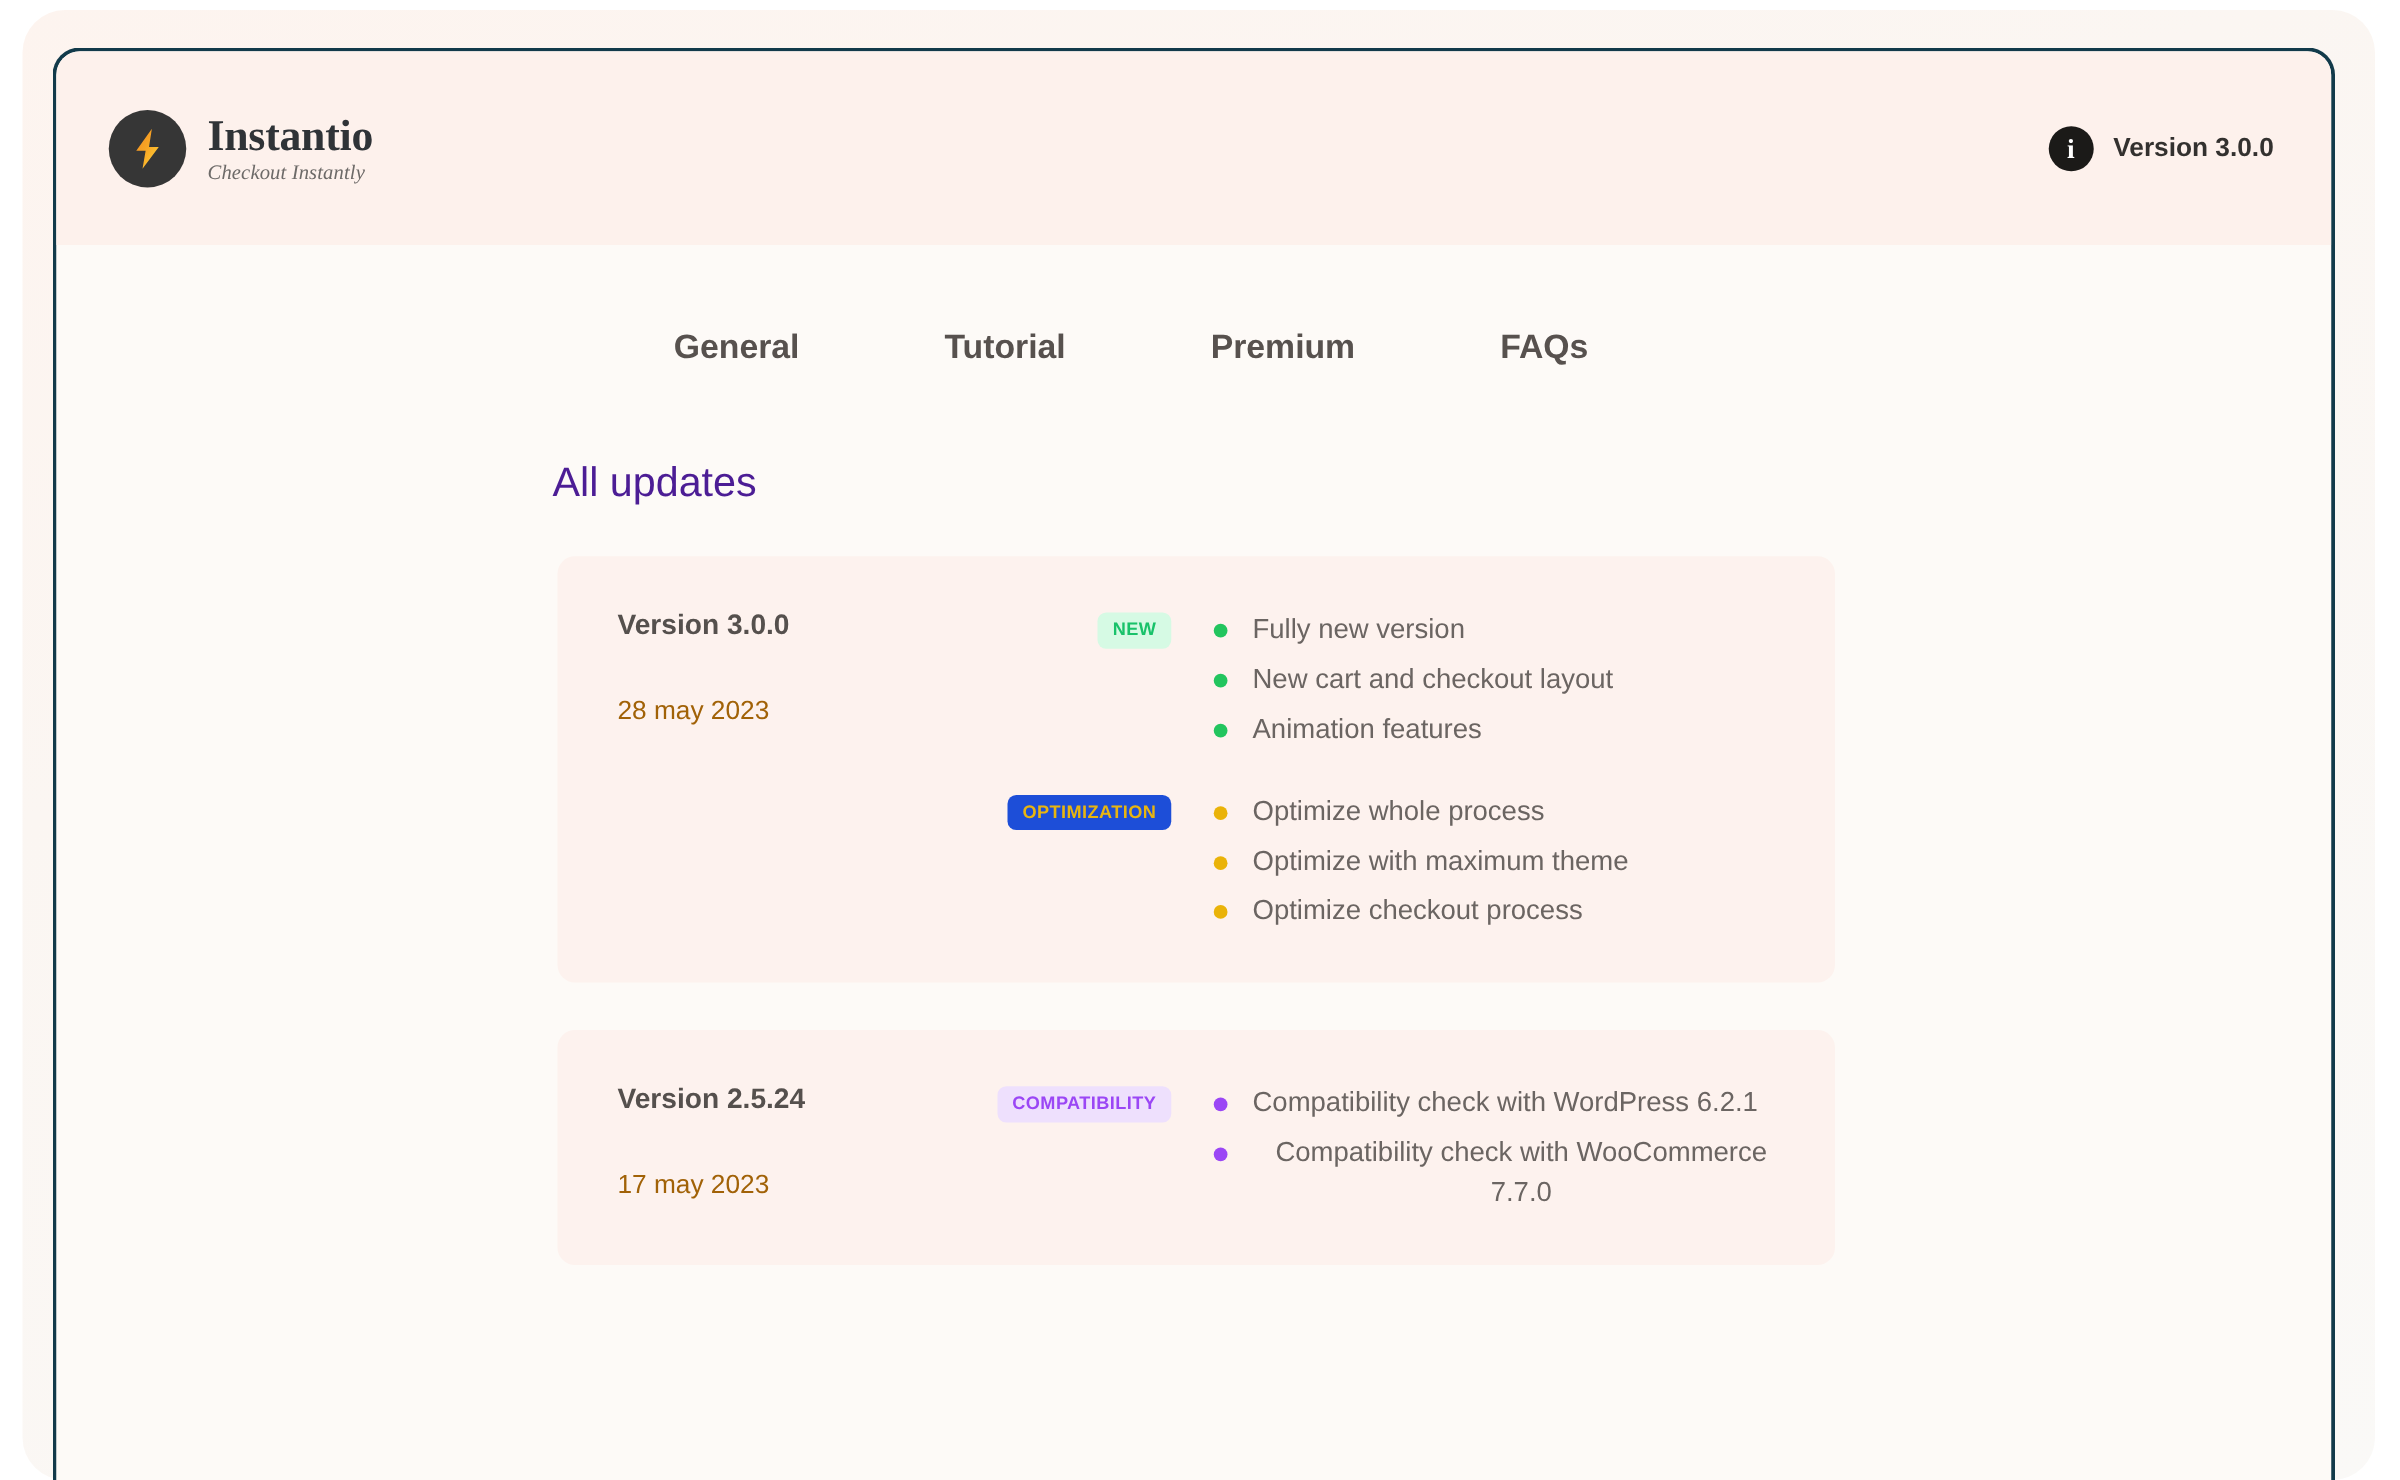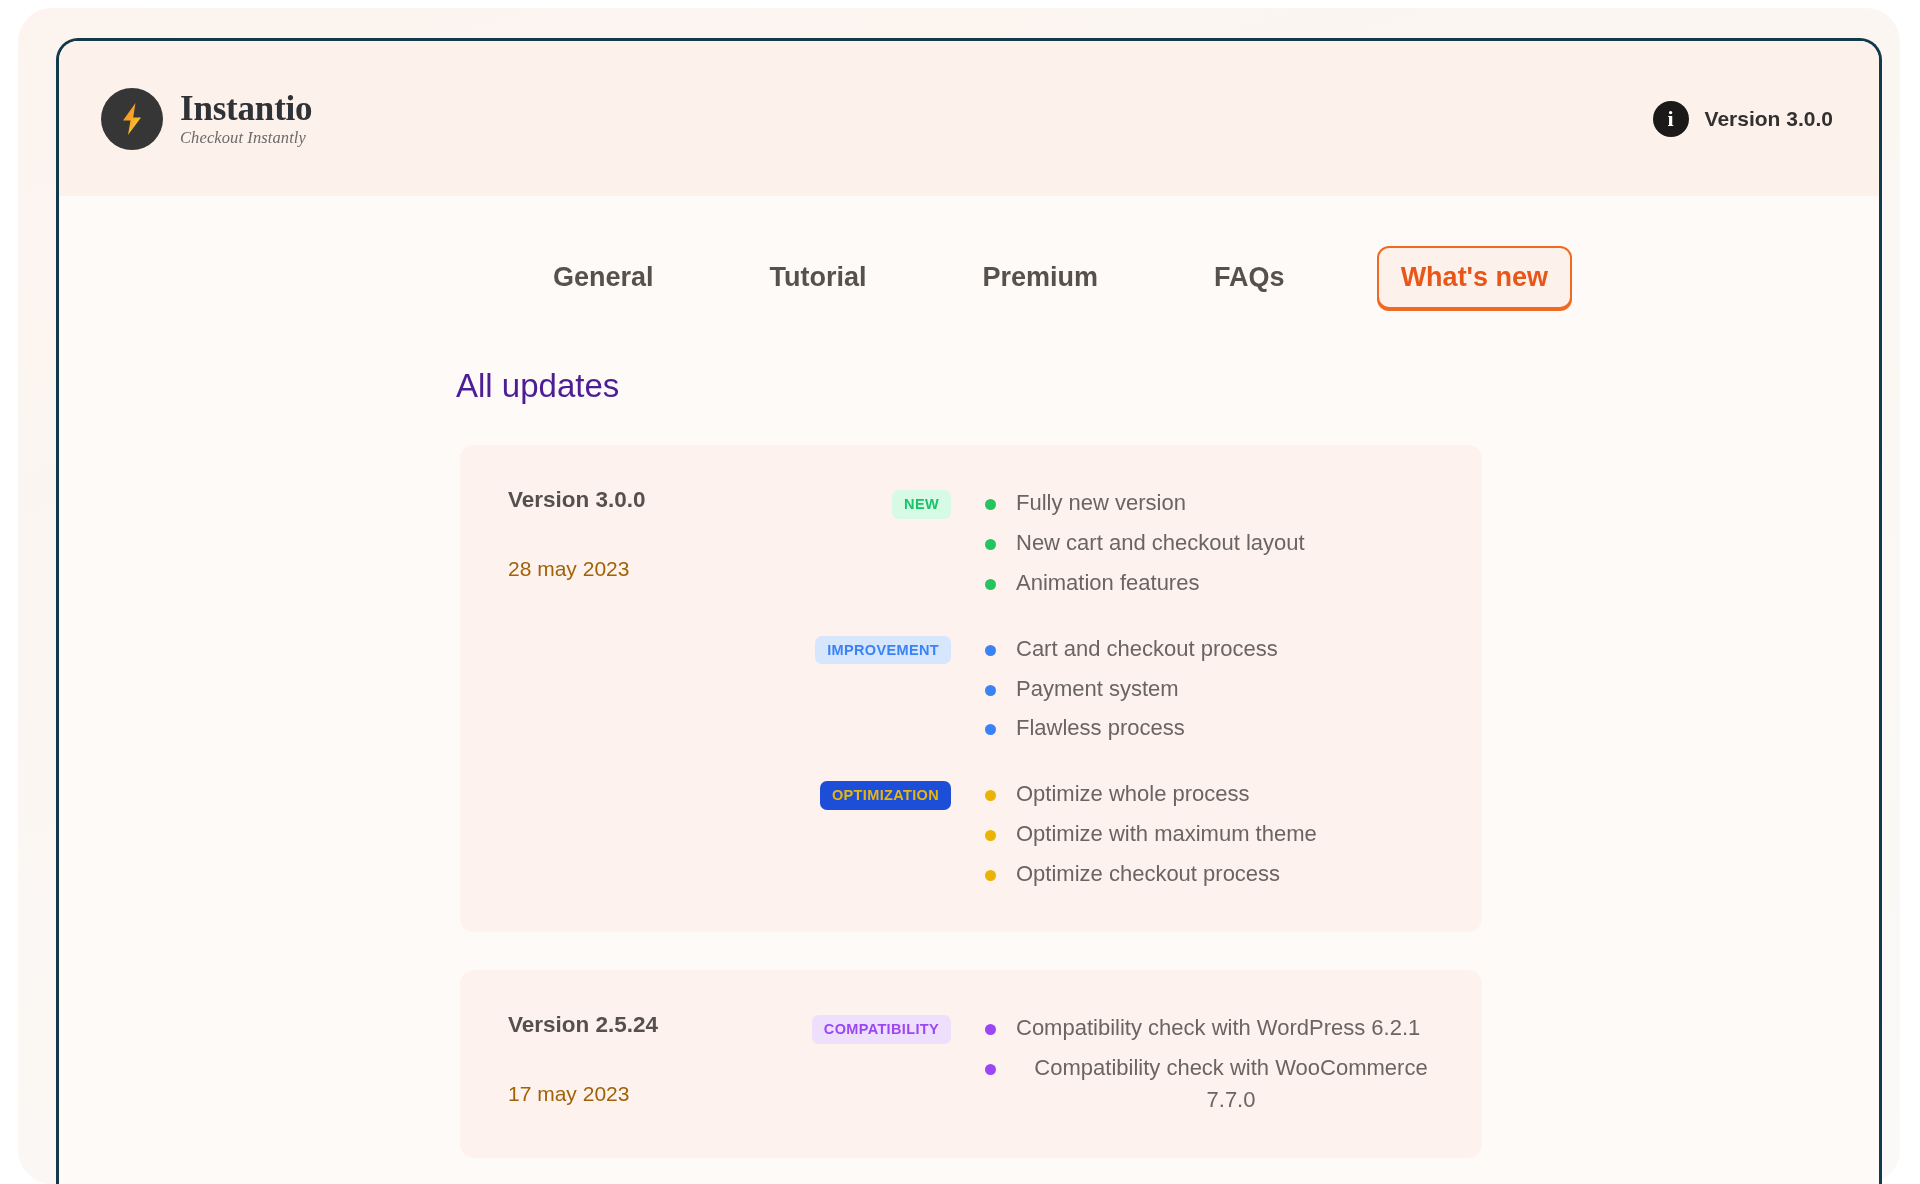--- a/index.html
+++ b/index.html
@@ -19,21 +19,21 @@
     top: 8px;
     width: 1882px;
     height: 1176px;
     background: linear-gradient(160deg, #fdf4ef 0%, #fbf6f2 35%, #faf9f7 100%);
     border-radius: 34px;
   }
 
   
   .app-window {
     position: absolute;
-    left: 56px;
+    left: 42px;
     top: 38px;
     width: 1826px;
     height: 1146px;
     background: #fdfaf7;
     border: 3px solid #123a4a;
     border-bottom: none;
     border-radius: 22px 22px 0 0;
     overflow: hidden;
   }
 
@@ -265,21 +265,20 @@
       <span class="info-icon">i</span>
       <span class="version-chip-label">Version 3.0.0</span>
     </div>
   </div>
 
   <div class="tabs">
       <button class="tab">General</button>
       <button class="tab">Tutorial</button>
       <button class="tab">Premium</button>
       <button class="tab">FAQs</button>
-      <button class="tab active">What's new</button>
     </div>
 
   <div class="content">
     <div class="section-title">All updates</div>
     <div class="cards">
         <div class="update-card">
           <div class="card-meta">
             <div class="card-version">Version 3.0.0</div>
             <div class="card-date">28 may 2023</div>
           </div>
@@ -298,39 +297,20 @@
                   <span class="item-text">New cart and checkout layout</span>
                 </div>
                 <div class="item">
                   <span class="dot green"></span>
                   <span class="item-text">Animation features</span>
                 </div>
               </div>
             </div>
             <div class="group">
               <div class="badge-col">
-                <span class="badge improvement">IMPROVEMENT</span>
-              </div>
-              <div class="items-col">
-                <div class="item">
-                  <span class="dot blue"></span>
-                  <span class="item-text">Cart and checkout process</span>
-                </div>
-                <div class="item">
-                  <span class="dot blue"></span>
-                  <span class="item-text">Payment system</span>
-                </div>
-                <div class="item">
-                  <span class="dot blue"></span>
-                  <span class="item-text">Flawless process</span>
-                </div>
-              </div>
-            </div>
-            <div class="group">
-              <div class="badge-col">
                 <span class="badge optimization">OPTIMIZATION</span>
               </div>
               <div class="items-col">
                 <div class="item">
                   <span class="dot amber"></span>
                   <span class="item-text">Optimize whole process</span>
                 </div>
                 <div class="item">
                   <span class="dot amber"></span>
                   <span class="item-text">Optimize with maximum theme</span>

